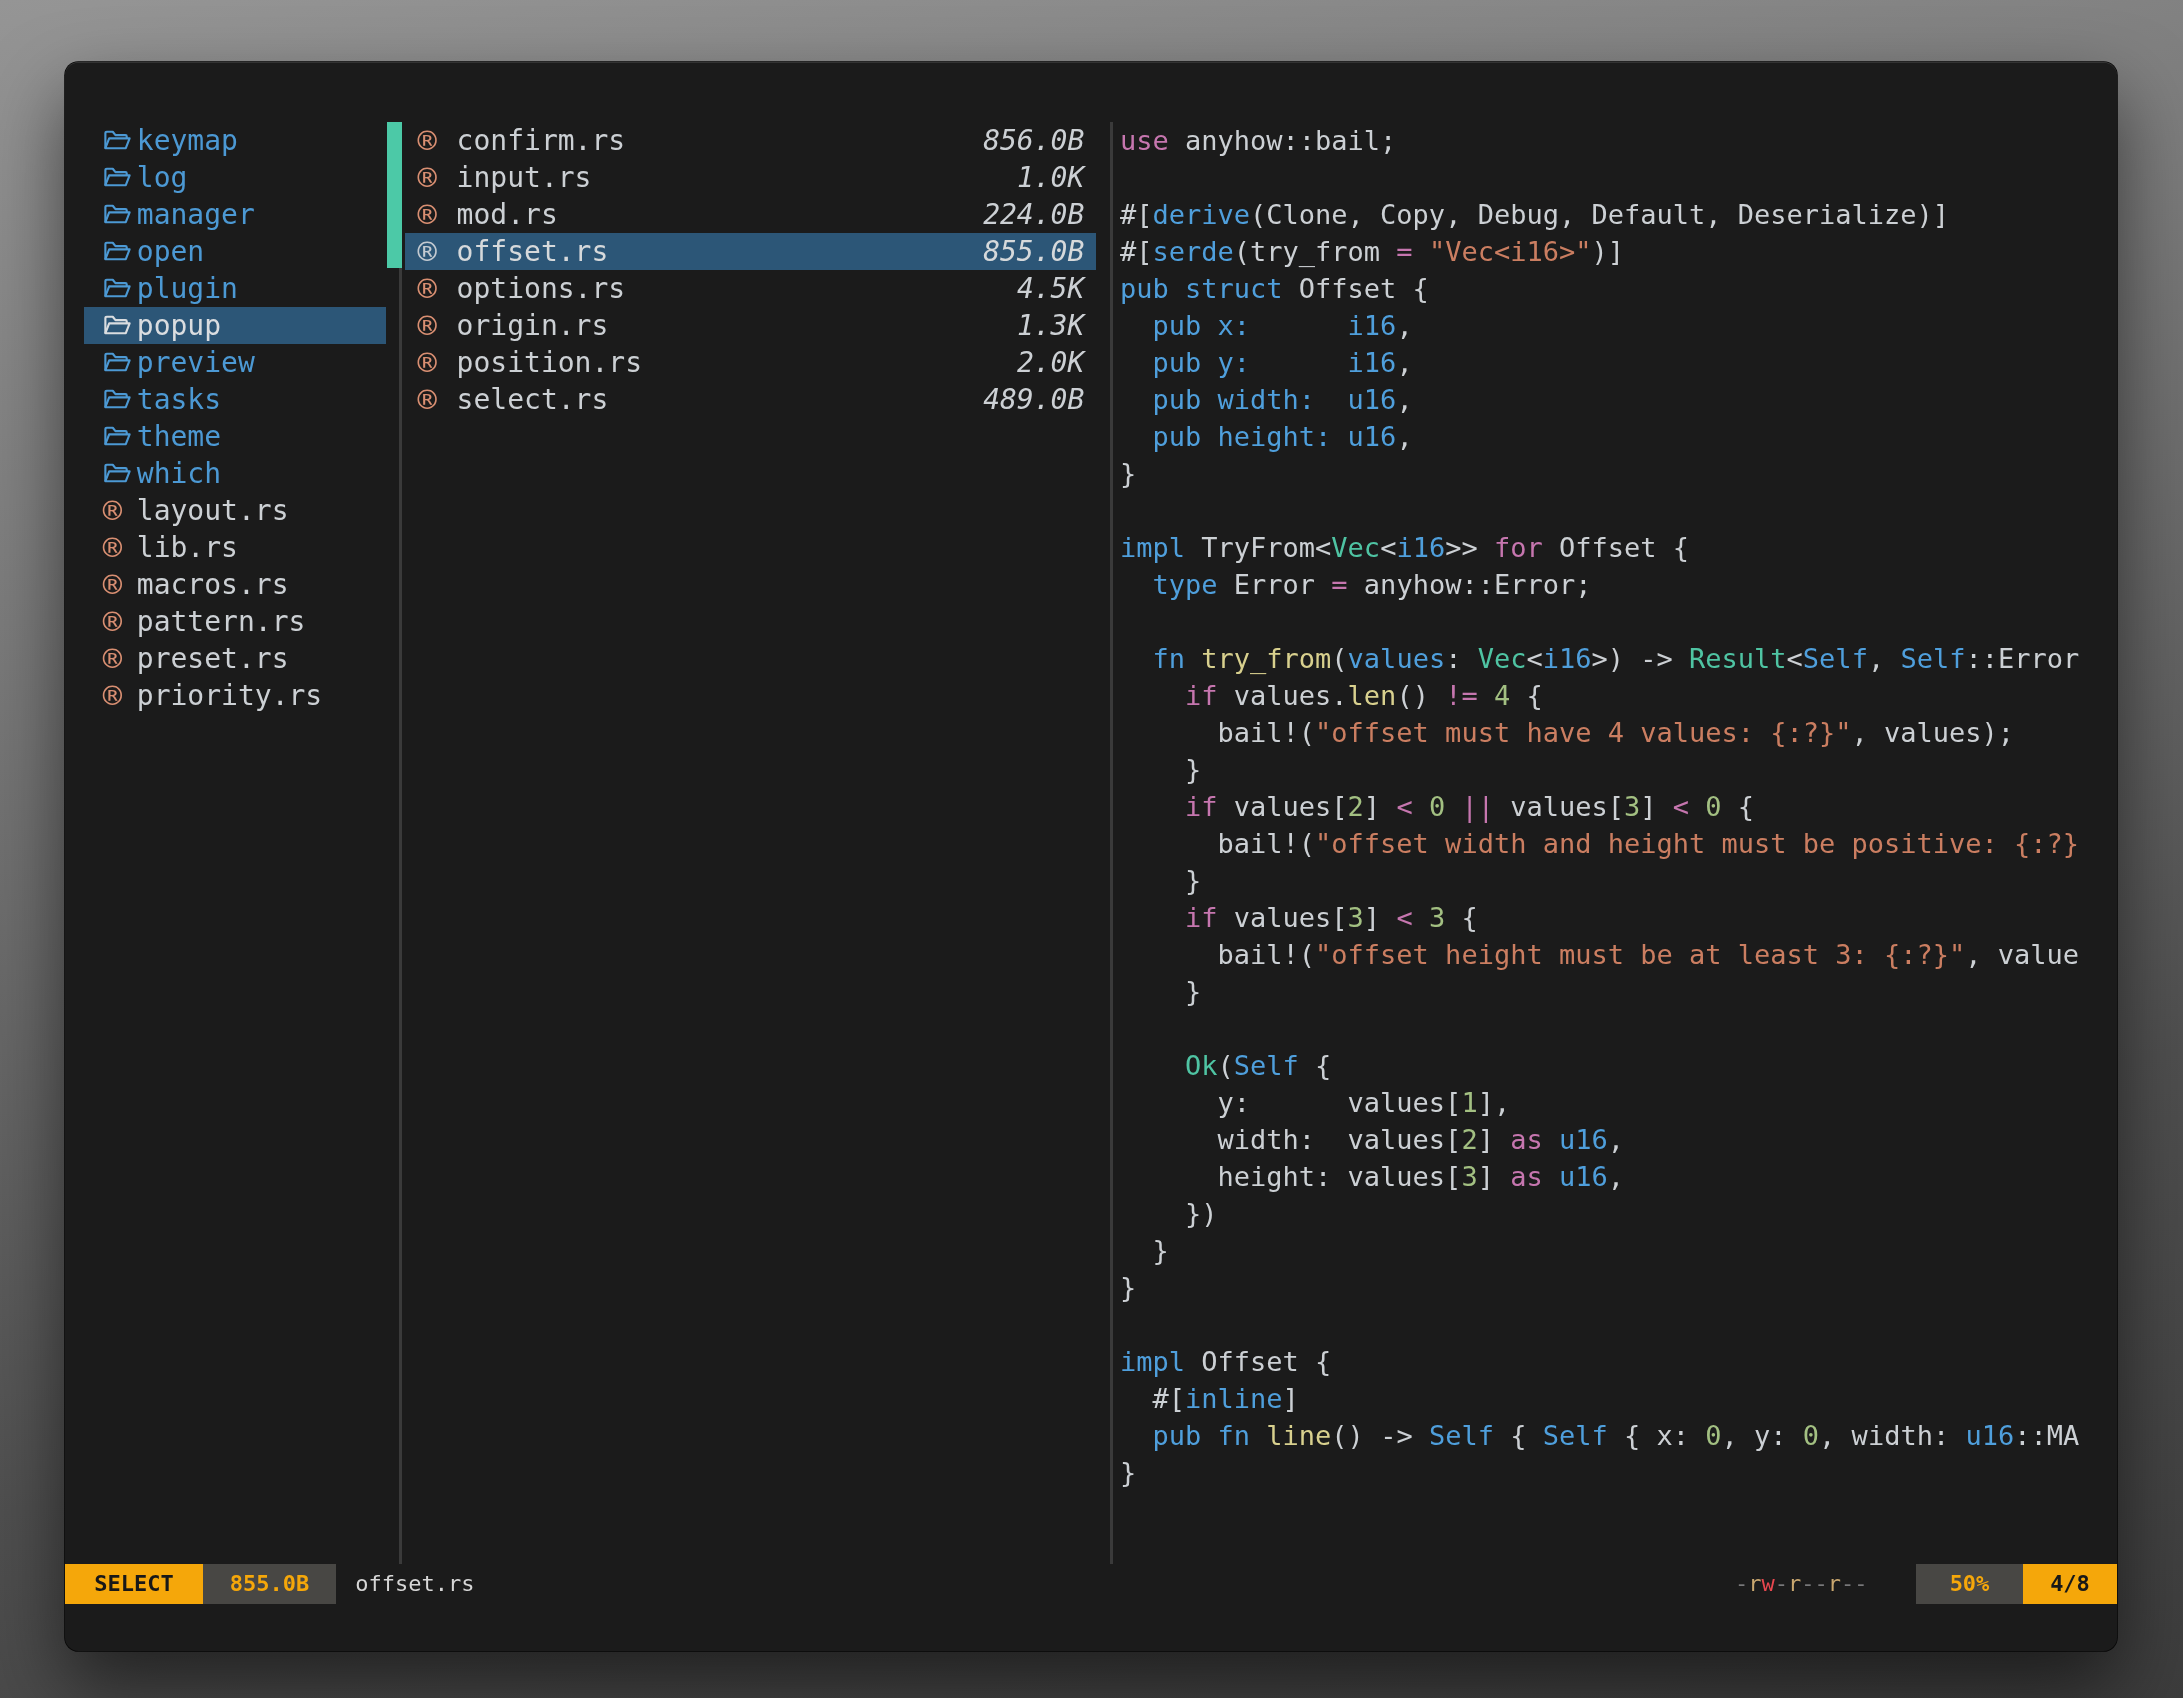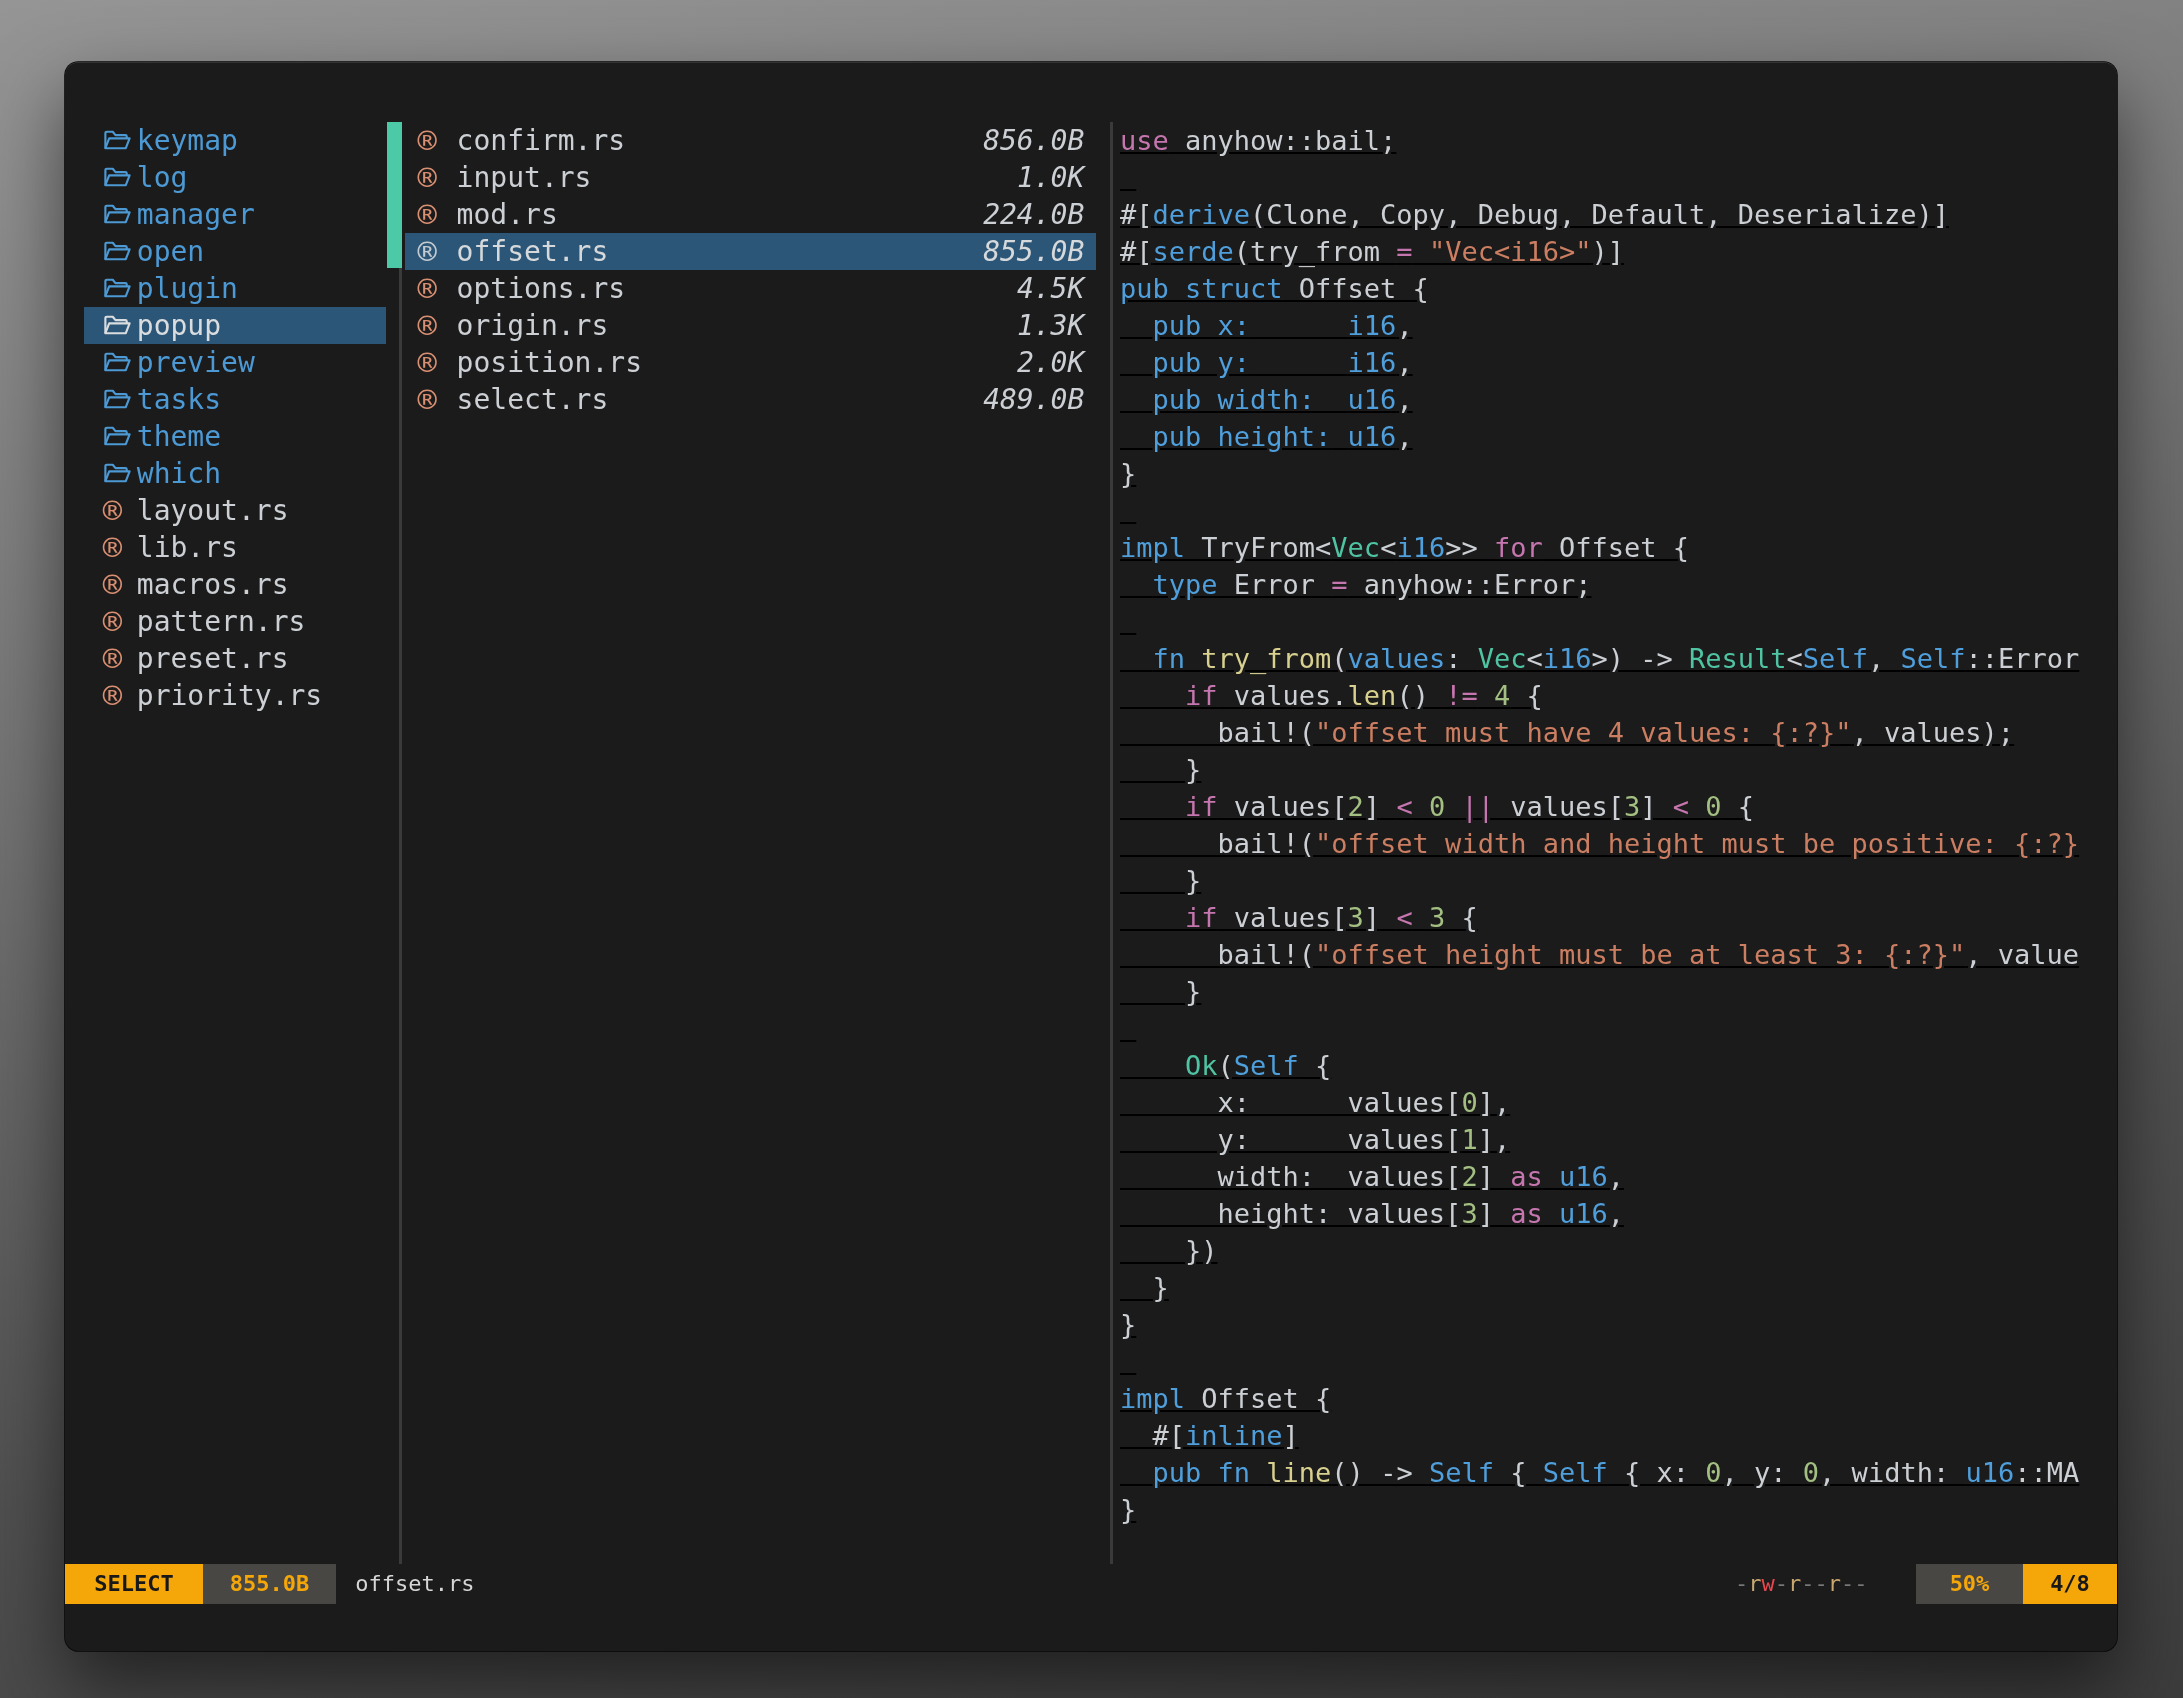--- a/index.html
+++ b/index.html
@@ -25,21 +25,21 @@
   .sel .rust-ic{color:#c3cad1;}
 
   
   .filelist{position:absolute;left:340px;top:60px;width:691px;z-index:2;}
   .file-row{height:37px;display:flex;align-items:center;font-size:28px;color:#ccd0d4;}
   .file-row.sel{background:#2c5677;color:#d6d9db;}
   .file-row .ic{width:39px;margin-left:12.6px;display:flex;align-items:center;}
   .file-row .sz{margin-left:auto;padding-right:11.7px;font-style:italic;}
 
   
-  .code{position:absolute;left:1055px;top:60px;right:16px;height:1427px;overflow:hidden;z-index:1;text-decoration:underline;}
+  .code{position:absolute;left:1055px;top:60px;right:16px;height:1427px;overflow:hidden;z-index:1;}
   .code-line{height:37px;line-height:37px;font-size:27px;white-space:pre;color:#ccd0d4;}
   .tk-kw{color:#c676af;} .tk-bl{color:#4f9fdc;} .tk-tl{color:#4fc4a3;}
   .tk-yl{color:#d8d08e;} .tk-gr{color:#a3c082;} .tk-st{color:#cb7e61;} .tk-fg{color:#ccd0d4;}
 
   
   .statusbar{position:absolute;left:0;right:0;top:1502px;height:40px;display:flex;align-items:stretch;
     font-size:22px;line-height:40px;}
   .badge{text-align:center;font-weight:bold;}
   .badge.mode{width:138px;background:#f5a70a;color:#181818;}
   .badge.size{width:133px;background:#484744;color:#f5a70a;}
@@ -268,21 +268,20 @@
         <div class="code-line"><span class="tk-fg">      bail!(</span><span class="tk-st">"offset must have 4 values: {:?}"</span><span class="tk-fg">, values);</span></div>
         <div class="code-line"><span class="tk-fg">    }</span></div>
         <div class="code-line"><span class="tk-fg">    </span><span class="tk-kw">if</span><span class="tk-fg"> values[</span><span class="tk-gr">2</span><span class="tk-fg">] </span><span class="tk-kw">&lt;</span><span class="tk-fg"> </span><span class="tk-gr">0</span><span class="tk-fg"> </span><span class="tk-kw">||</span><span class="tk-fg"> values[</span><span class="tk-gr">3</span><span class="tk-fg">] </span><span class="tk-kw">&lt;</span><span class="tk-fg"> </span><span class="tk-gr">0</span><span class="tk-fg"> {</span></div>
         <div class="code-line"><span class="tk-fg">      bail!(</span><span class="tk-st">"offset width and height must be positive: {:?}</span></div>
         <div class="code-line"><span class="tk-fg">    }</span></div>
         <div class="code-line"><span class="tk-fg">    </span><span class="tk-kw">if</span><span class="tk-fg"> values[</span><span class="tk-gr">3</span><span class="tk-fg">] </span><span class="tk-kw">&lt;</span><span class="tk-fg"> </span><span class="tk-gr">3</span><span class="tk-fg"> {</span></div>
         <div class="code-line"><span class="tk-fg">      bail!(</span><span class="tk-st">"offset height must be at least 3: {:?}"</span><span class="tk-fg">, value</span></div>
         <div class="code-line"><span class="tk-fg">    }</span></div>
         <div class="code-line">&nbsp;</div>
         <div class="code-line"><span class="tk-fg">    </span><span class="tk-tl">Ok</span><span class="tk-fg">(</span><span class="tk-bl">Self</span><span class="tk-fg"> {</span></div>
-        <div class="code-line"><span class="tk-fg">      x:      values[</span><span class="tk-gr">0</span><span class="tk-fg">],</span></div>
         <div class="code-line"><span class="tk-fg">      y:      values[</span><span class="tk-gr">1</span><span class="tk-fg">],</span></div>
         <div class="code-line"><span class="tk-fg">      width:  values[</span><span class="tk-gr">2</span><span class="tk-fg">] </span><span class="tk-kw">as</span><span class="tk-fg"> </span><span class="tk-bl">u16</span><span class="tk-fg">,</span></div>
         <div class="code-line"><span class="tk-fg">      height: values[</span><span class="tk-gr">3</span><span class="tk-fg">] </span><span class="tk-kw">as</span><span class="tk-fg"> </span><span class="tk-bl">u16</span><span class="tk-fg">,</span></div>
         <div class="code-line"><span class="tk-fg">    })</span></div>
         <div class="code-line"><span class="tk-fg">  }</span></div>
         <div class="code-line"><span class="tk-fg">}</span></div>
         <div class="code-line">&nbsp;</div>
         <div class="code-line"><span class="tk-bl">impl</span><span class="tk-fg"> Offset {</span></div>
         <div class="code-line"><span class="tk-fg">  #[</span><span class="tk-bl">inline</span><span class="tk-fg">]</span></div>
         <div class="code-line"><span class="tk-fg">  </span><span class="tk-bl">pub fn</span><span class="tk-fg"> </span><span class="tk-yl">line</span><span class="tk-fg">() -&gt; </span><span class="tk-bl">Self</span><span class="tk-fg"> { </span><span class="tk-bl">Self</span><span class="tk-fg"> { x: </span><span class="tk-gr">0</span><span class="tk-fg">, y: </span><span class="tk-gr">0</span><span class="tk-fg">, width: </span><span class="tk-bl">u16</span><span class="tk-fg">::MA</span></div>

